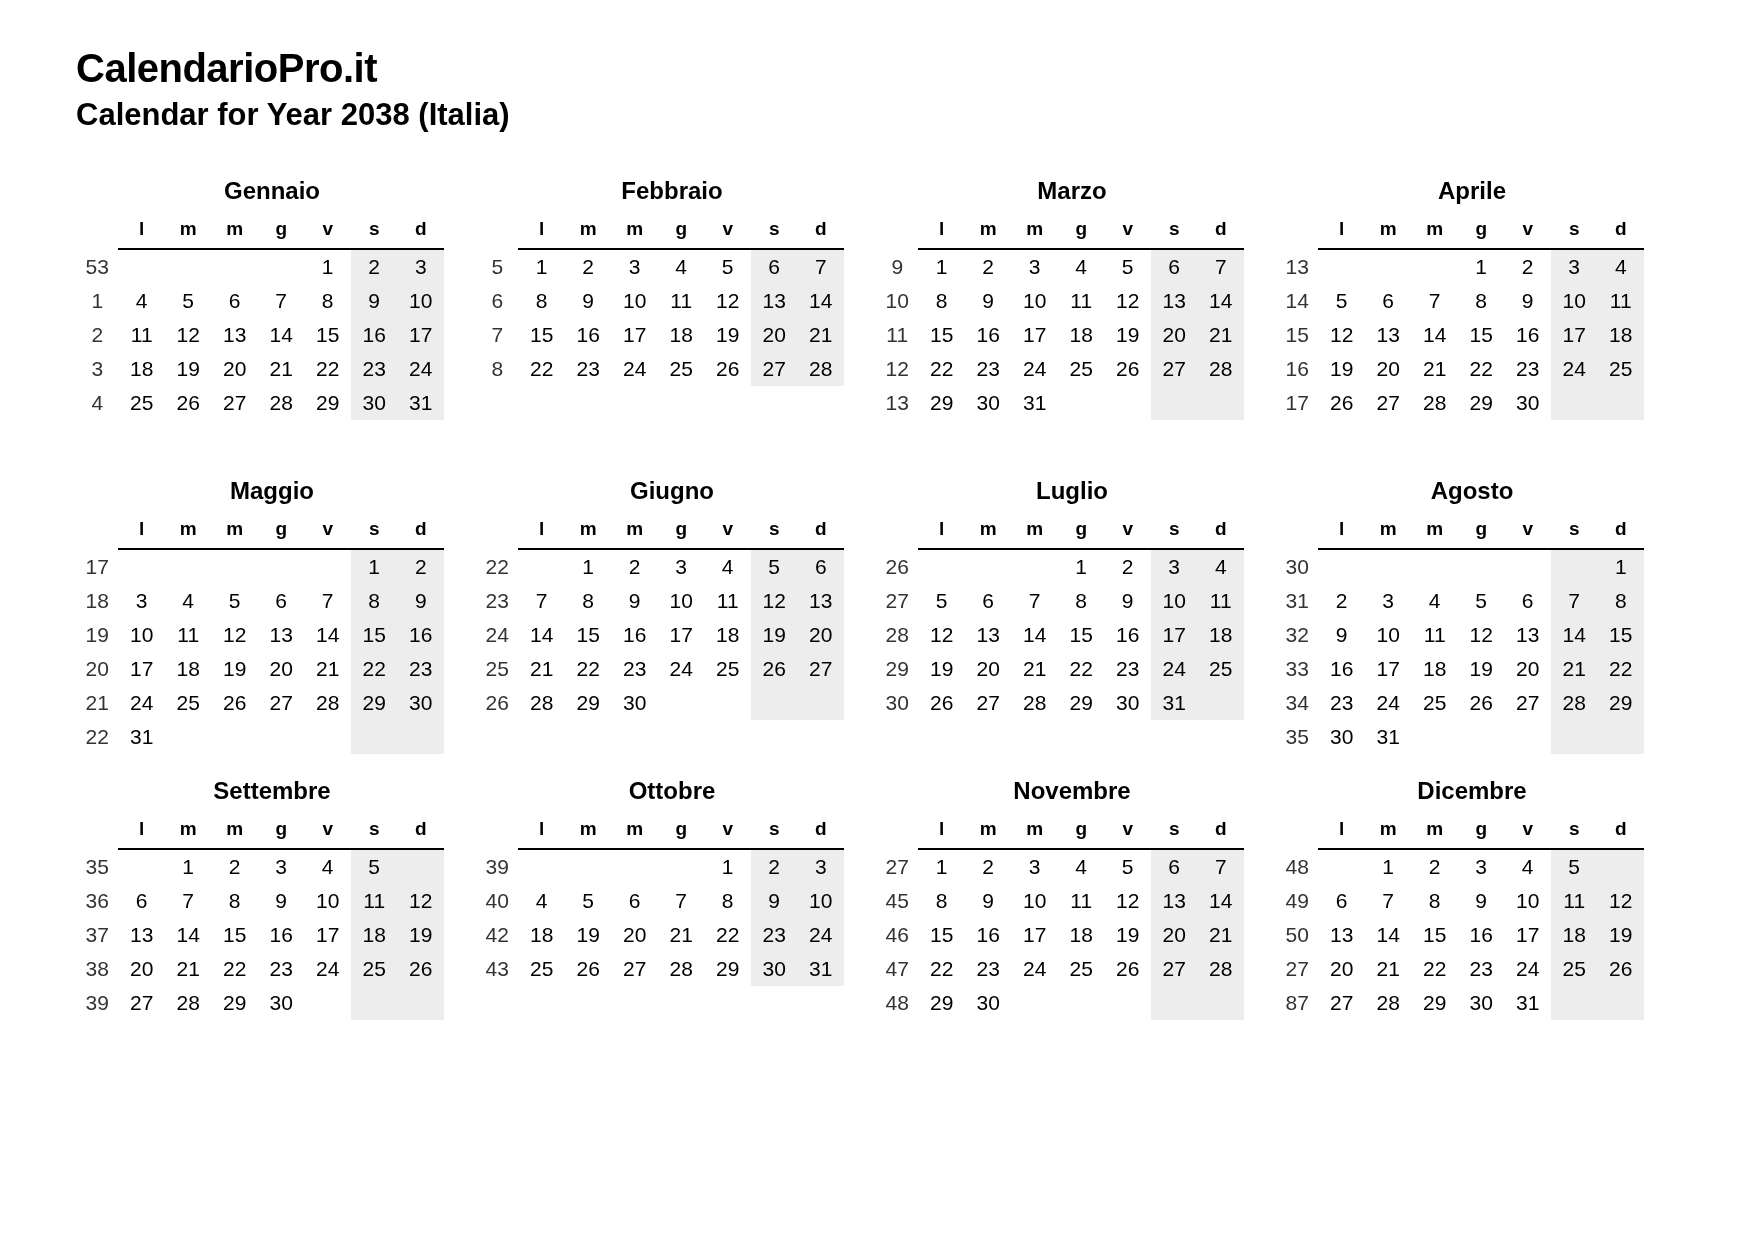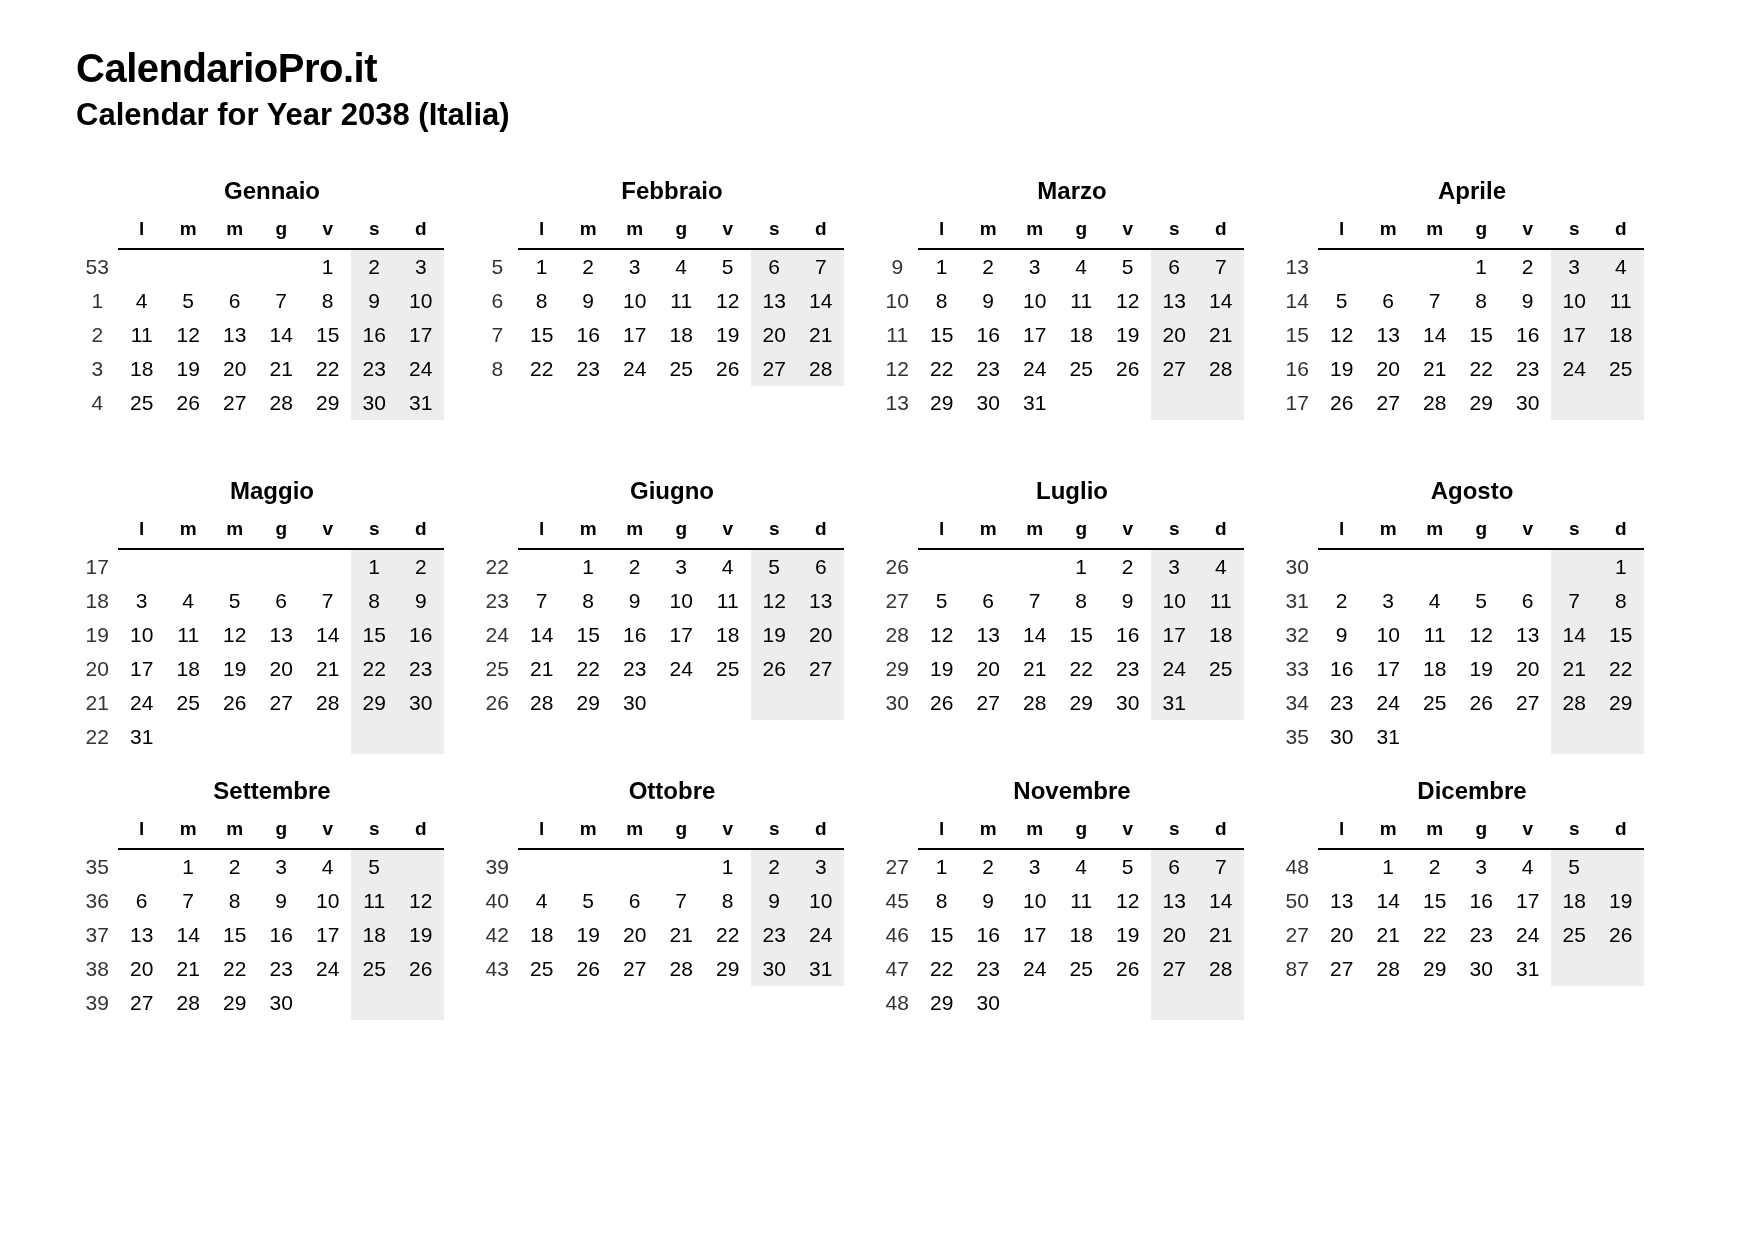--- a/index.html
+++ b/index.html
@@ -1000,20 +1000,30 @@
               <td class="wknum">48</td>
               <td class="empty"></td>
               <td class="">1</td>
               <td class="">2</td>
               <td class="">3</td>
               <td class="">4</td>
               <td class="weekend">5</td>
               <td class="we-empty"></td>
             </tr>
             <tr>
+              <td class="wknum">49</td>
+              <td class="">6</td>
+              <td class="">7</td>
+              <td class="">8</td>
+              <td class="">9</td>
+              <td class="">10</td>
+              <td class="weekend">11</td>
+              <td class="weekend">12</td>
+            </tr>
+            <tr>
               <td class="wknum">50</td>
               <td class="">13</td>
               <td class="">14</td>
               <td class="">15</td>
               <td class="">16</td>
               <td class="">17</td>
               <td class="weekend">18</td>
               <td class="weekend">19</td>
             </tr>
             <tr>

